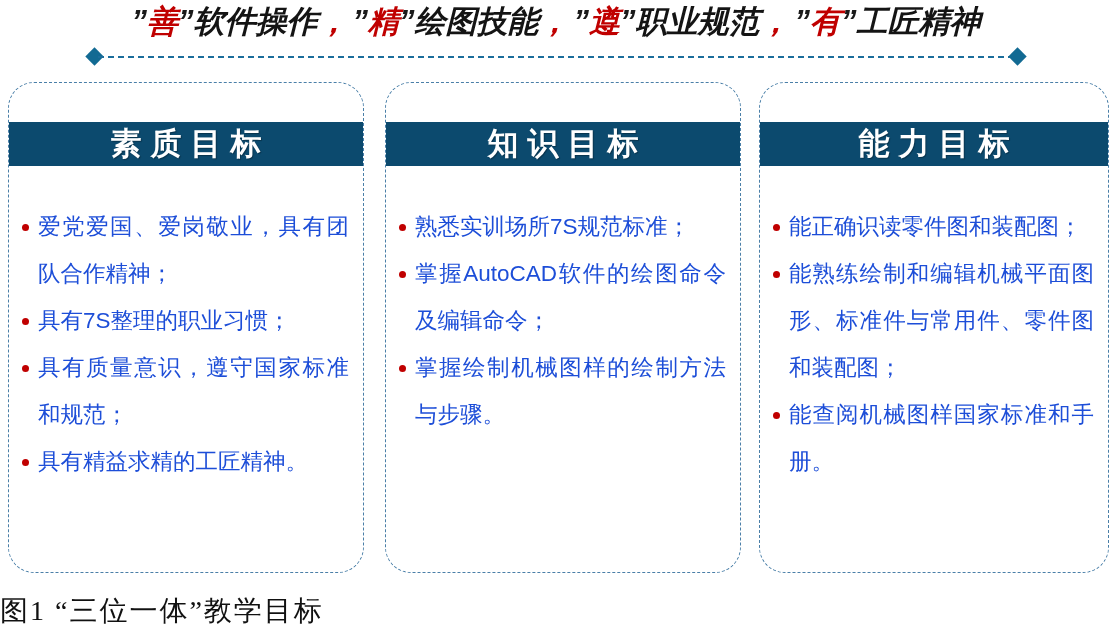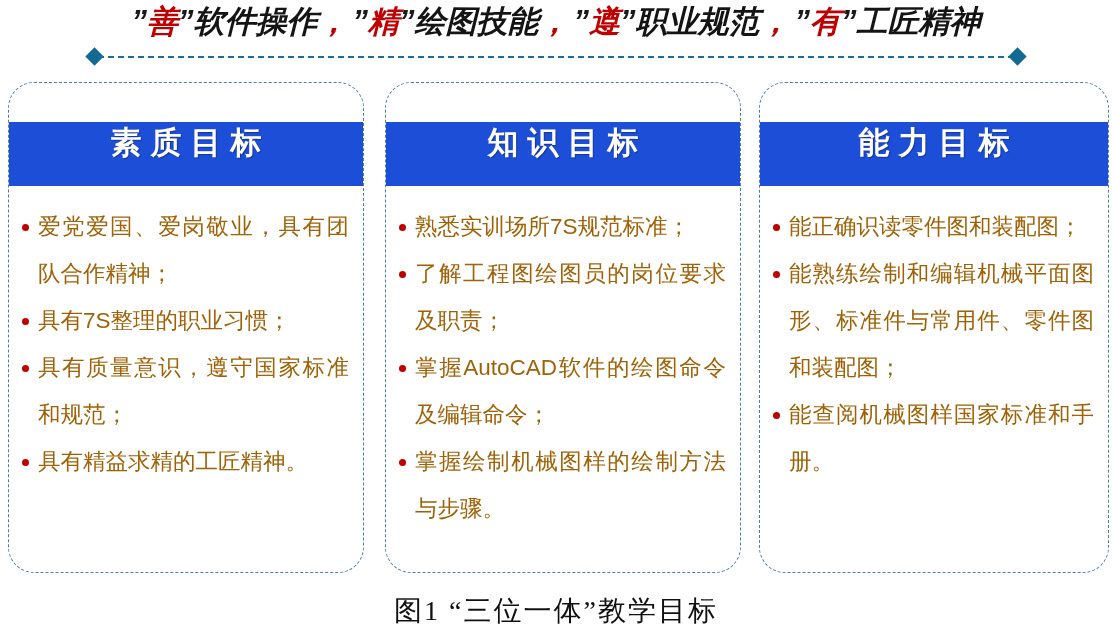--- a/index.html
+++ b/index.html
@@ -92,24 +92,24 @@
   }
   .card.c1 { left: 8px;   width: 356px; }
   .card.c2 { left: 385px; width: 356px; }
   .card.c3 { left: 759px; width: 350px; }
 
   .card-header {
     position: absolute;
     left: 0;
     top: 39px;
     width: 100%;
-    height: 64px;
-    background: #1d4ed8;
+    height: 44px;
+    background: #0c4a6e;
     display: flex;
-    align-items: flex-start;
+    align-items: center;
     justify-content: center;
   }
   .card-header-title {
     color: #ffffff;
     font-size: 31px;
     font-weight: bold;
     letter-spacing: 9px;
     text-indent: 9px;
     text-shadow: 1px 1px 1px rgba(0,0,0,0.30);
   }
@@ -124,42 +124,42 @@
   .bullet-list {
     list-style: none;
     margin: 0;
     padding: 0;
   }
   .bullet-item {
     position: relative;
     padding-left: 21px;
     font-size: 22.5px;
     line-height: 47px;
-    color: #a16207;
+    color: #1d4ed8;
     text-align: justify;
     text-justify: inter-ideograph;
   }
   .bullet-item::before {
     content: "";
     position: absolute;
     left: 5px;
     top: 21px;
     width: 7px;
     height: 7px;
     border-radius: 50%;
     background: #C00000;
   }
 
   
   .caption {
     position: absolute;
     left: 0;
     top: 592px;
     width: 1112px;
-    text-align: center;
+    text-align: left;
     font-family: "Liberation Serif", "DejaVu Serif", serif;
     font-size: 28px;
     color: #111111;
     letter-spacing: 2px;
     white-space: nowrap;
   }
 </style>
 </head>
 <body>
 
@@ -189,21 +189,20 @@
     </div>
   </div>
 
   <div class="card c2">
     <div class="card-header">
       <span class="card-header-title">知识目标</span>
     </div>
     <div class="card-body">
       <ul class="bullet-list">
         <li class="bullet-item">熟悉实训场所7S规范标准；</li>
-        <li class="bullet-item">了解工程图绘图员的岗位要求及职责；</li>
         <li class="bullet-item">掌握AutoCAD软件的绘图命令及编辑命令；</li>
         <li class="bullet-item">掌握绘制机械图样的绘制方法与步骤。</li>
       </ul>
     </div>
   </div>
 
   <div class="card c3">
     <div class="card-header">
       <span class="card-header-title">能力目标</span>
     </div>

